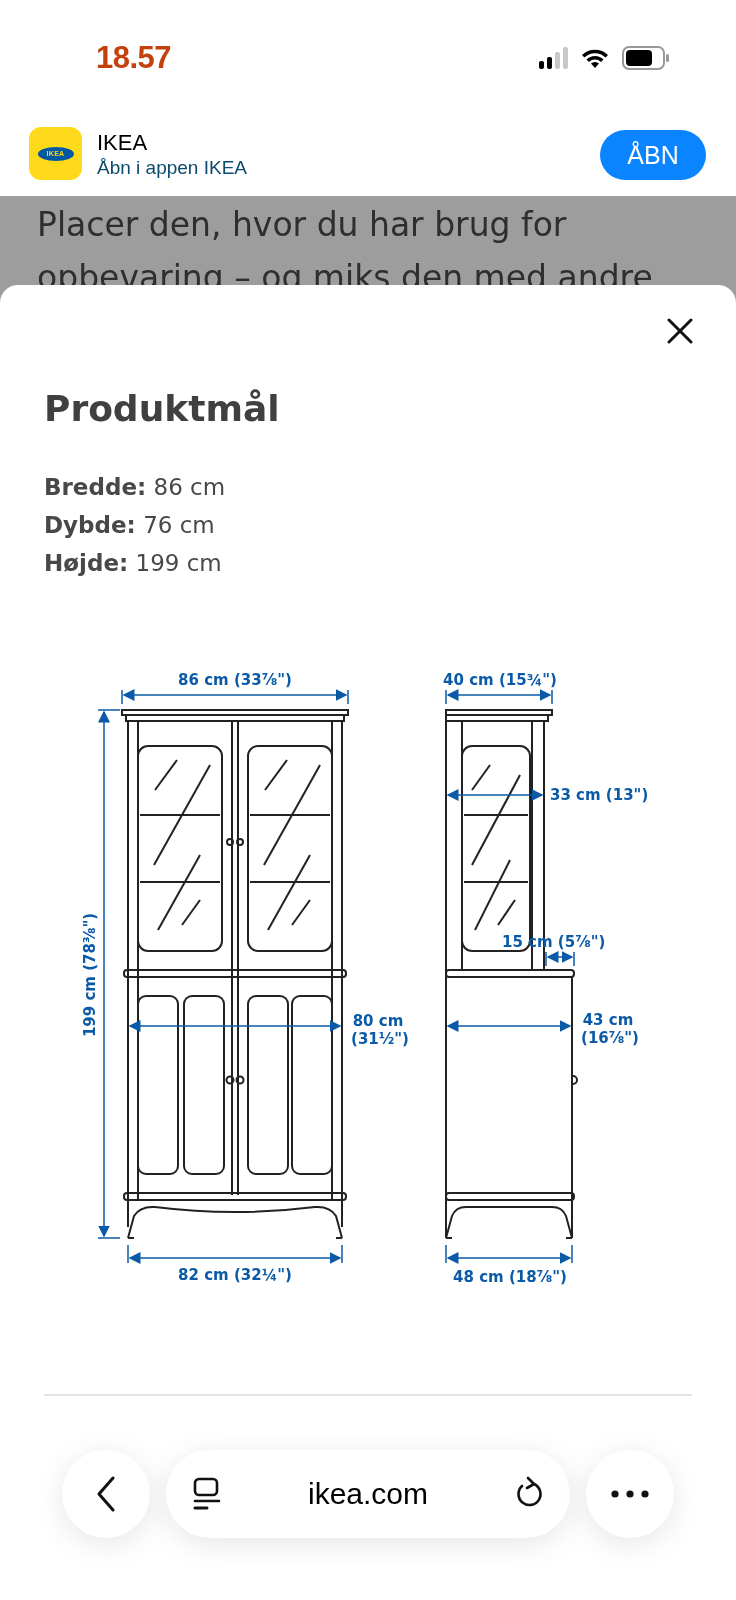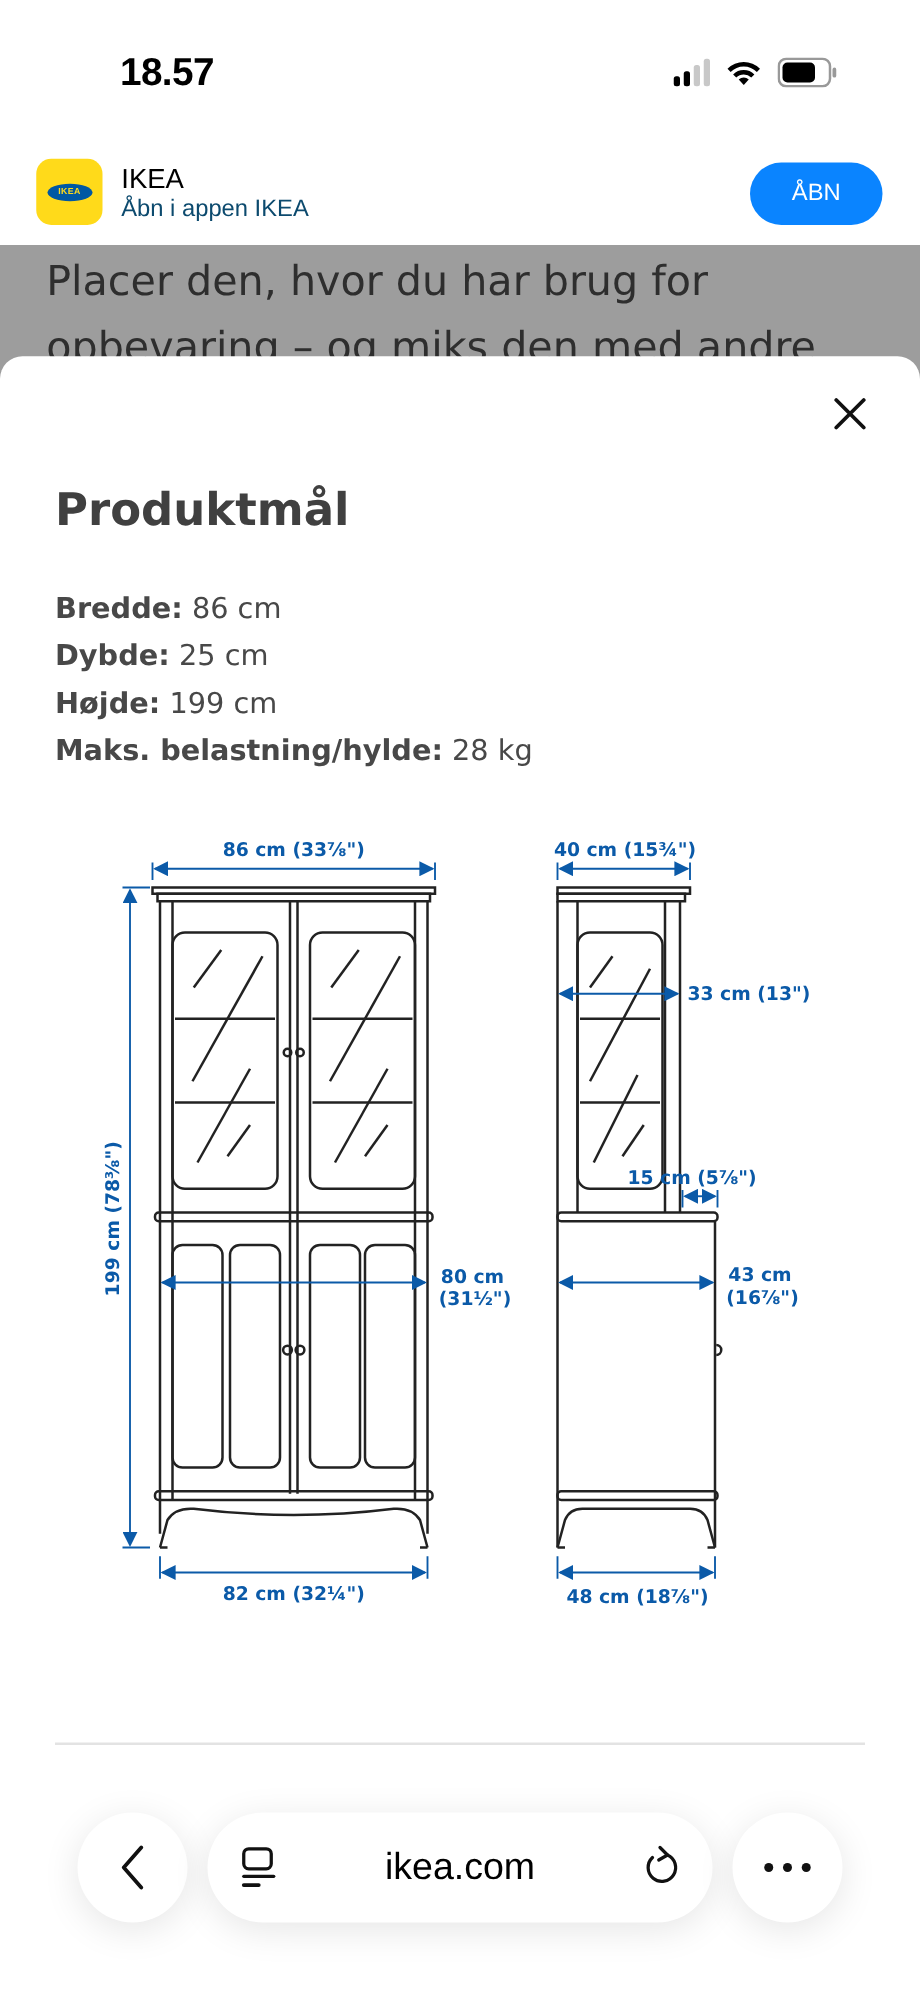--- a/index.html
+++ b/index.html
@@ -1,34 +1,34 @@
 <!DOCTYPE html>
 <html><head>
 <meta charset="utf-8">
 <style>
   * { box-sizing: border-box; margin: 0; padding: 0; }
   html, body { width: 736px; height: 1600px; overflow: hidden; background: #fff; }
   body { font-family: "DejaVu Sans", sans-serif; position: relative; color: #111; }
 
   
   .status-bar { position: absolute; top: 0; left: 0; width: 736px; height: 118px; background: #fff; }
-  .status-time { position: absolute; left: 96px; top: 40px; font-family: "Liberation Sans", sans-serif; font-weight: 700; font-size: 31px; color: #000000; letter-spacing: -0.5px; }
+  .status-time { position: absolute; left: 96px; top: 40px; font-family: "Liberation Sans", sans-serif; font-weight: 700; font-size: 31px; color: #c2410c; letter-spacing: -0.5px; }
   .status-icons { position: absolute; right: 66px; top: 46px; display: flex; align-items: center; gap: 12px; }
   .signal { display: flex; align-items: flex-end; gap: 3px; height: 22px; }
   .signal span { width: 5px; border-radius: 2px; background: #000; }
   .signal span.dim { background: #c8c8c8; }
 
   
   .app-banner { position: absolute; top: 118px; left: 0; width: 736px; height: 78px; background: #fff; }
   .app-icon { position: absolute; left: 29px; top: 9px; width: 53px; height: 53px; border-radius: 12px; background: #ffda1a; display: flex; align-items: center; justify-content: center; }
   .app-icon .logo { width: 36px; height: 14px; background: #0058a3; border-radius: 50%/50%; display: flex; align-items: center; justify-content: center; }
   .app-icon .logo span { font-family: "Liberation Sans", sans-serif; font-size: 7px; font-weight: 700; color: #ffda1a; letter-spacing: 0.3px; }
   .app-name { position: absolute; left: 97px; top: 12px; font-family: "Liberation Sans", sans-serif; font-size: 22px; color: #000; }
   .app-sub { position: absolute; left: 97px; top: 39px; font-family: "Liberation Sans", sans-serif; font-size: 19px; color: #0c4a6e; }
-  .open-btn { position: absolute; right: 30px; top: 12px; width: 106px; height: 50px; border-radius: 25px; background: #0a84ff; color: #fff; font-family: "Liberation Sans", sans-serif; font-size: 19px; font-weight: 500; display: flex; align-items: center; justify-content: center; border: none; text-align: center; }
+  .open-btn { position: absolute; right: 30px; top: 12px; width: 106px; height: 50px; border-radius: 25px; background: #0a84ff; color: #fff; font-family: "Liberation Sans", sans-serif; font-size: 25px; font-weight: 500; display: flex; align-items: center; justify-content: center; border: none; text-align: center; }
 
   
   .page-bg { position: absolute; top: 196px; left: 0; width: 736px; height: 120px; background: #9d9d9d; overflow: hidden; }
   .page-bg p { position: absolute; left: 37px; top: 2px; font-family: "DejaVu Sans", sans-serif; font-size: 33px; line-height: 53px; color: #2e2e2e; width: 700px; }
 
   
   .sheet { position: absolute; top: 285px; left: 0; width: 736px; height: 1315px; background: #fff; border-radius: 18px 18px 0 0; }
   .close-btn { position: absolute; right: 38px; top: 28px; width: 36px; height: 36px; display: flex; align-items: center; justify-content: center; cursor: pointer; }
   .sheet-title { position: absolute; left: 44px; top: 103px; font-family: "DejaVu Sans", sans-serif; font-weight: 700; font-size: 36px; color: #404040; }
   .specs { position: absolute; left: 44px; top: 183px; font-family: "DejaVu Sans", sans-serif; font-size: 23px; line-height: 38px; color: #484848; }
@@ -93,23 +93,22 @@
   <div class="close-btn">
     <svg width="26" height="26" viewBox="0 0 26 26">
       <path d="M2 2 L24 24 M24 2 L2 24" stroke="#111" stroke-width="3" stroke-linecap="round"></path>
     </svg>
   </div>
 
   <h1 class="sheet-title">Produktmål</h1>
 
   <div class="specs">
     <div><span class="lbl">Bredde:</span> <span>86 cm</span></div>
-    <div><span class="lbl">Dybde:</span> <span>25 cm</span></div>
+    <div><span class="lbl">Dybde:</span> <span>76 cm</span></div>
     <div><span class="lbl">Højde:</span> <span>199 cm</span></div>
-    <div><span class="lbl">Maks. belastning/hylde:</span> <span>28 kg</span></div>
   </div>
 
   <div class="diagram">
     <svg width="640" height="640" viewBox="0 0 640 640">
       <defs>
         <marker id="arr" markerWidth="8" markerHeight="8" refX="7" refY="4" orient="auto-start-reverse">
           <path d="M0 0 L8 4 L0 8 Z" fill="#0b5aa8"></path>
         </marker>
       </defs>
 

